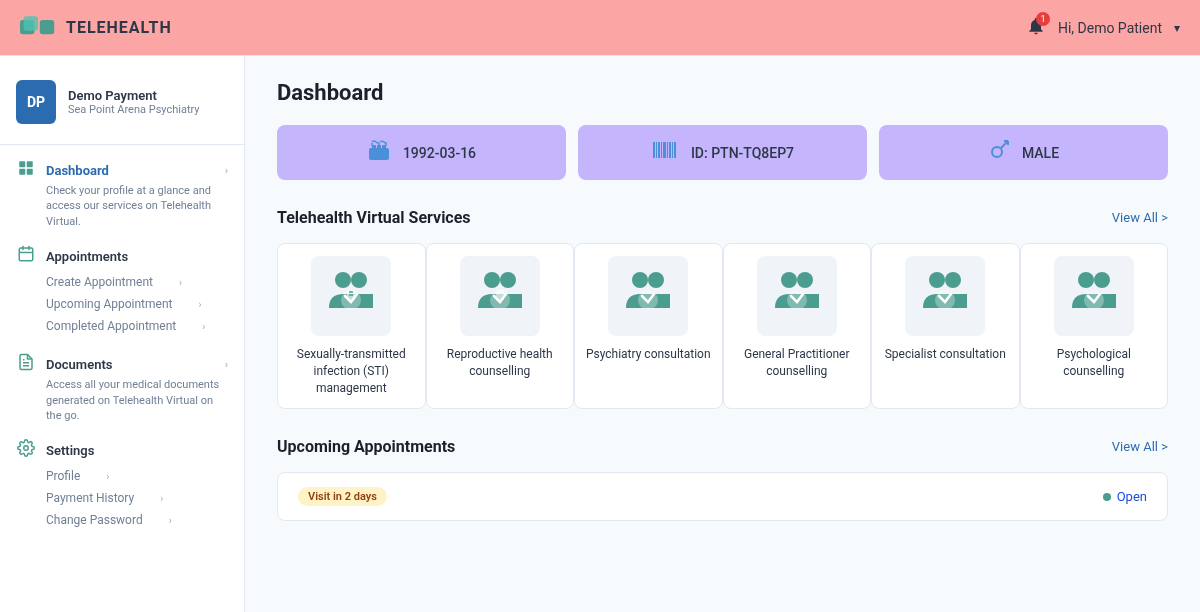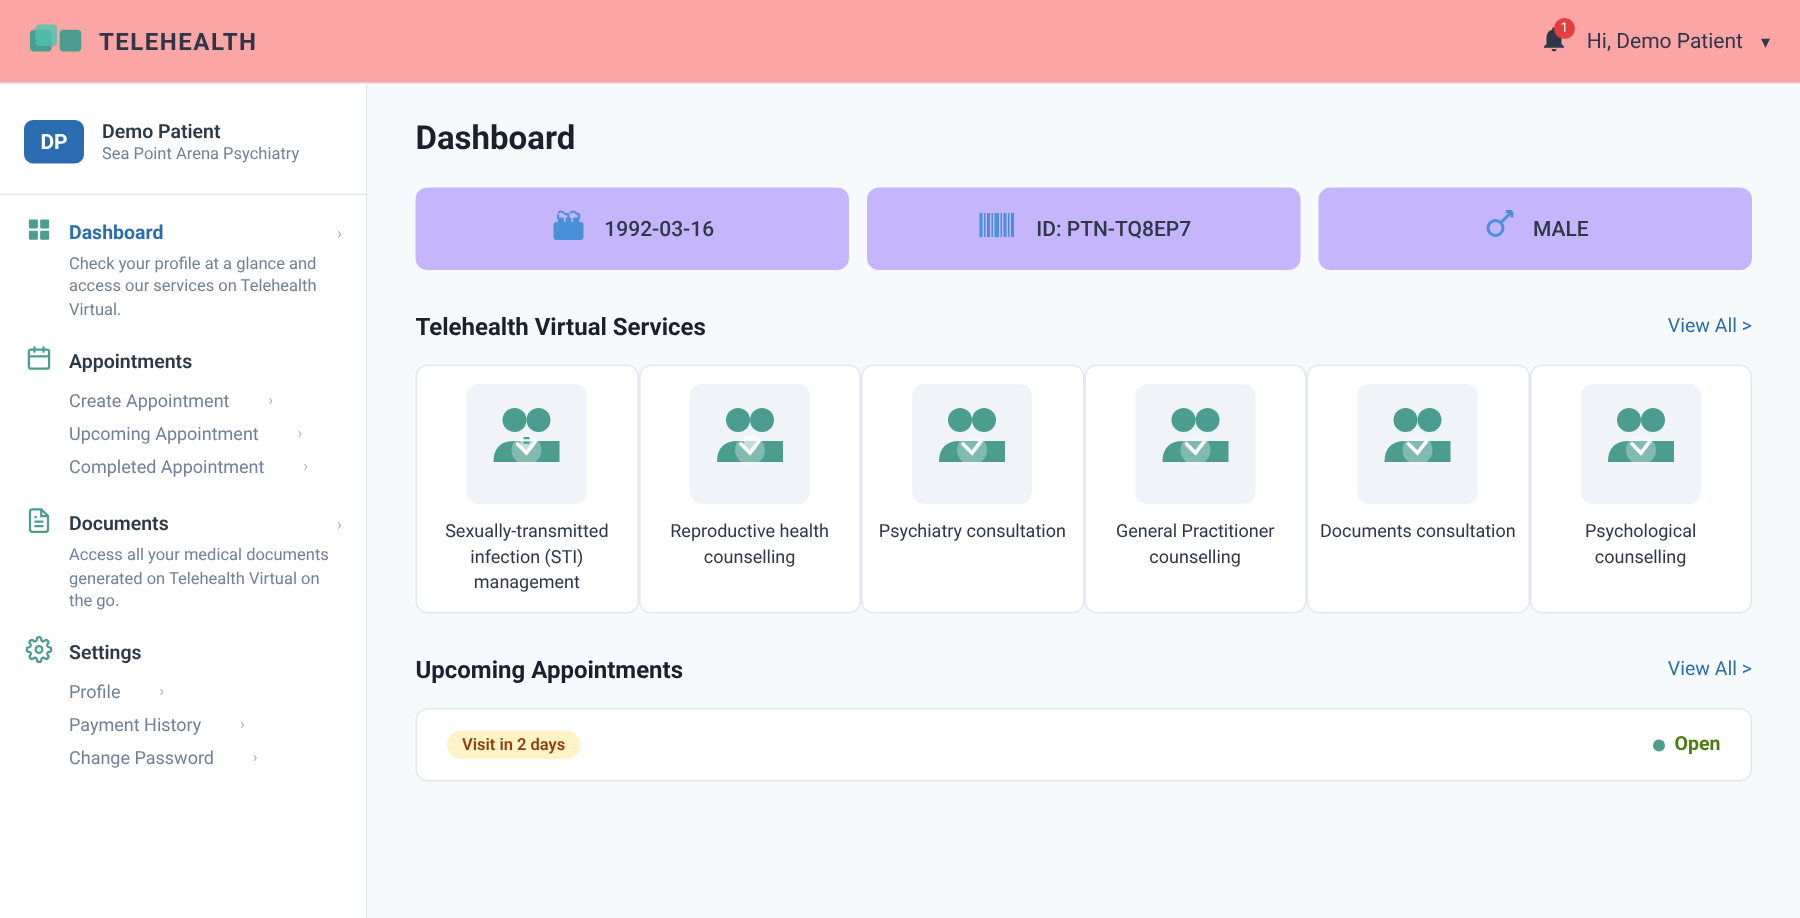--- a/index.html
+++ b/index.html
@@ -84,21 +84,21 @@
     .user-profile {
       display: flex;
       align-items: center;
       gap: 12px;
       padding: 8px 16px 20px;
       border-bottom: 1px solid #e2e8f0;
       margin-bottom: 8px;
     }
     .avatar {
       width: 40px;
-      height: 29px;
+      height: 44px;
       background: #2b6cb0;
       color: #fff;
       border-radius: 6px;
       display: flex;
       align-items: center;
       justify-content: center;
       font-size: 14px;
       font-weight: 700;
       flex-shrink: 0;
     }
@@ -278,22 +278,21 @@
       font-size: 11px;
       font-weight: 600;
       padding: 3px 10px;
       border-radius: 12px;
     }
     .open-badge {
       display: flex;
       align-items: center;
       gap: 6px;
       font-size: 13px;
-      color: #4d7c0f;
-      font-weight: bold;
+      color: #1d4ed8;
     }
     .open-dot {
       width: 8px;
       height: 8px;
       background: #4a9d8f;
       border-radius: 50%;
     }
   </style>
 </head>
 <body>
@@ -318,21 +317,21 @@
     <span class="chevron-down">▾</span>
   </div>
 </nav>
 
 <div class="main-layout">
 
   <aside class="sidebar">
     <div class="user-profile">
       <div class="avatar">DP</div>
       <div class="user-info">
-        <div class="user-display-name">Demo Patient</div>
+        <div class="user-display-name">Demo Payment</div>
         <div class="user-location">Sea Point Arena Psychiatry</div>
       </div>
     </div>
 
     <div class="nav-section nav-item active">
       <div class="nav-item-header">
         <span class="nav-icon">
           <svg width="18" height="18" viewBox="0 0 24 24" fill="#4a9d8f">
             <rect x="3" y="3" width="8" height="8" rx="1"></rect>
             <rect x="13" y="3" width="8" height="8" rx="1"></rect>
@@ -533,21 +532,21 @@
       <div class="service-card">
         <div class="service-icon-wrapper">
           <svg class="service-icon-svg" viewBox="0 0 60 60" xmlns="http://www.w3.org/2000/svg">
             <circle cx="22" cy="14" r="8" fill="#4a9d8f"></circle>
             <circle cx="38" cy="14" r="8" fill="#4a9d8f"></circle>
             <path d="M8 42 Q8 28 22 28 Q30 28 30 28 Q38 28 52 28 Q52 42 52 42 Z" fill="#4a9d8f"></path>
             <circle cx="30" cy="34" r="10" fill="white" opacity="0.3"></circle>
             <path d="M24 30 L30 36 L36 28" stroke="white" stroke-width="2.5" fill="none" stroke-linecap="round"></path>
           </svg>
         </div>
-        <span class="service-label">Documents consultation</span>
+        <span class="service-label">Specialist consultation</span>
       </div>
 
       <div class="service-card">
         <div class="service-icon-wrapper">
           <svg class="service-icon-svg" viewBox="0 0 60 60" xmlns="http://www.w3.org/2000/svg">
             <circle cx="22" cy="14" r="8" fill="#4a9d8f"></circle>
             <circle cx="38" cy="14" r="8" fill="#4a9d8f"></circle>
             <path d="M8 42 Q8 28 22 28 Q30 28 30 28 Q38 28 52 28 Q52 42 52 42 Z" fill="#4a9d8f"></path>
             <circle cx="30" cy="34" r="10" fill="white" opacity="0.3"></circle>
             <path d="M24 30 L30 36 L36 28" stroke="white" stroke-width="2.5" fill="none" stroke-linecap="round"></path>

